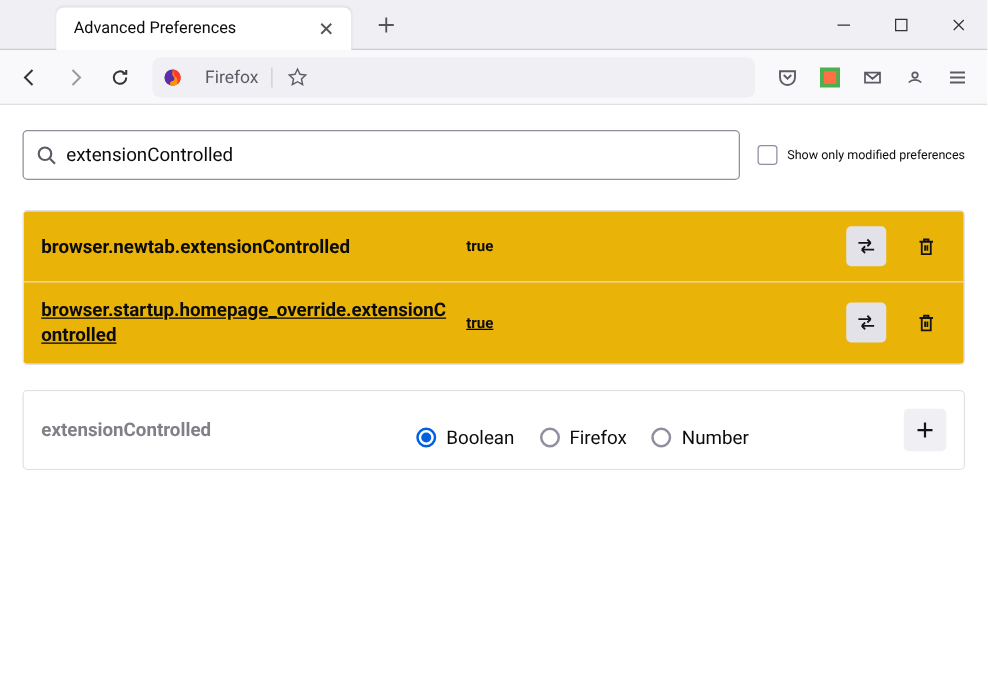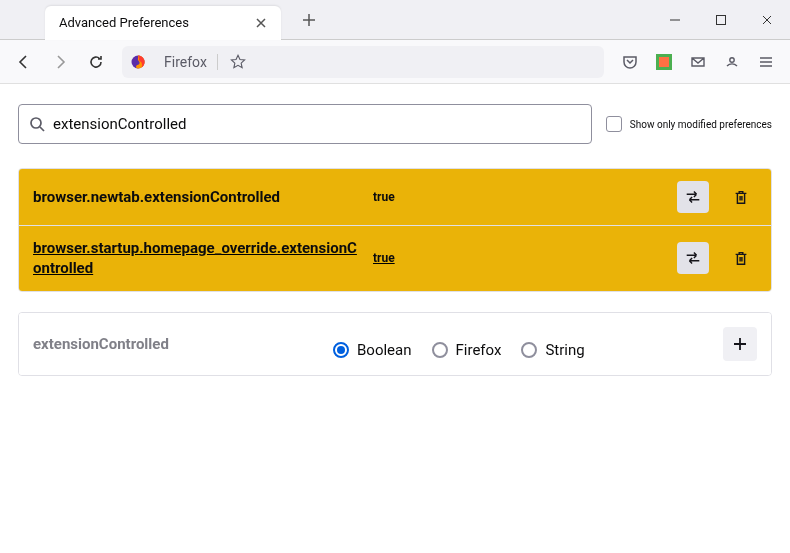--- a/index.html
+++ b/index.html
@@ -475,21 +475,21 @@
         <label class="radio-opt">
           <span class="radio checked"></span>
           <span>Boolean</span>
         </label>
         <label class="radio-opt">
           <span class="radio"></span>
           <span>Firefox</span>
         </label>
         <label class="radio-opt">
           <span class="radio"></span>
-          <span>String</span>
+          <span>Number</span>
         </label>
       </div>
       <div class="addbtn">
         <svg viewBox="0 0 16 16">
             <path d="M8 2 V14 M2 8 H14"></path>
           </svg>
       </div>
     </div>
   </div>
 </div>

